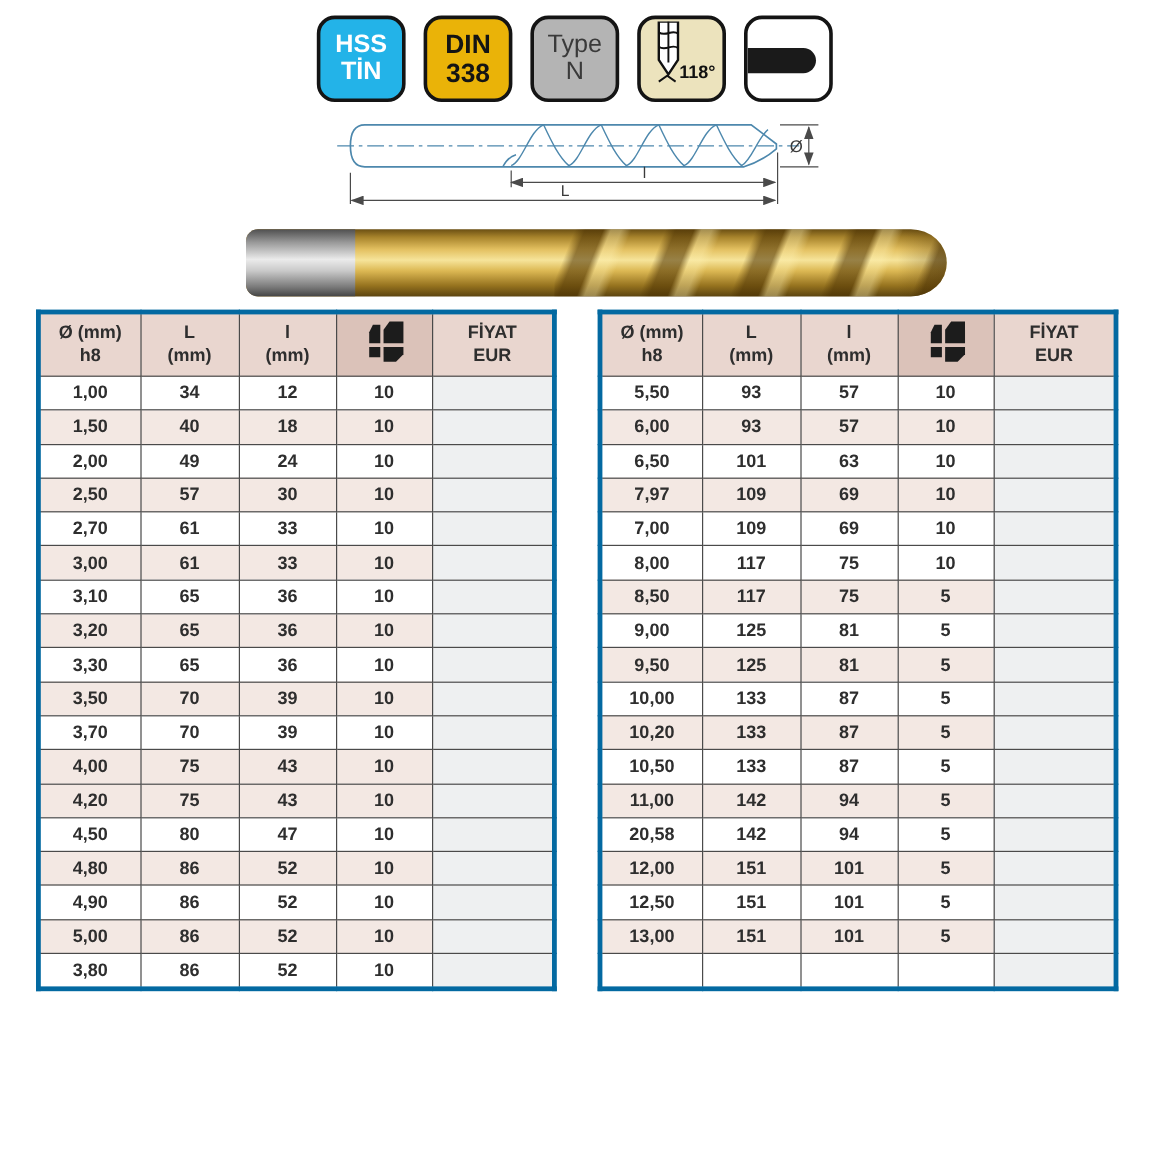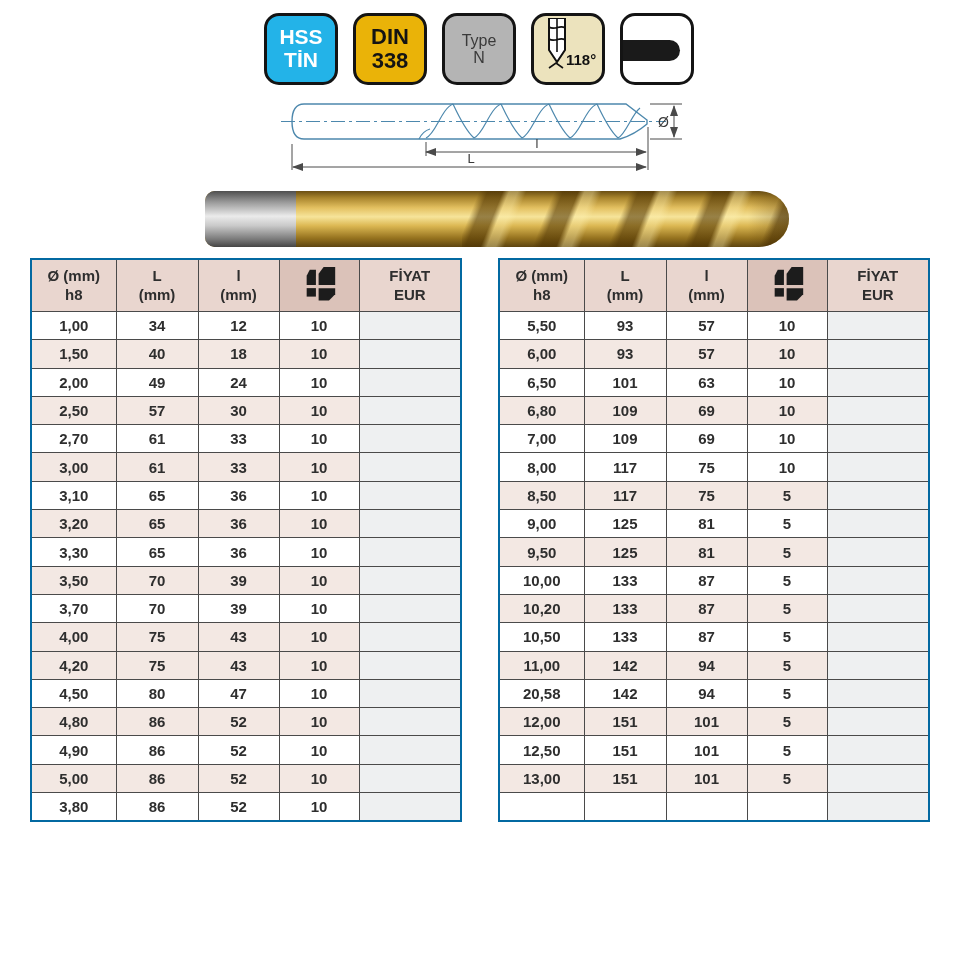--- a/index.html
+++ b/index.html
@@ -9,21 +9,21 @@
   }
   
   .badges{position:absolute;top:13px;left:0;width:958px;display:flex;justify-content:center;gap:15px;}
   .badge{
     width:74px;height:72px;box-sizing:border-box;border:3px solid #141414;border-radius:15px;
     display:flex;flex-direction:column;align-items:center;justify-content:center;
     font-weight:bold;line-height:1.08;position:relative;overflow:hidden;text-align:left;
   }
   .badge-hss{background:#23b3e8;color:#ffffff;font-size:21px;}
   .badge-din{background:#eab308;color:#141414;font-size:22px;}
-  .badge-type{background:#b4b4b4;color:#3a3a3a;font-size:16px;font-weight:normal;}
+  .badge-type{background:#b4b4b4;color:#3a3a3a;font-size:21px;font-weight:normal;}
   .badge-angle{background:#ece3bd;}
   .badge-shank{background:#ffffff;}
   .shank-bar{position:absolute;left:0;top:24px;width:57px;height:21px;background:#1a1a1a;border-radius:0 11px 11px 0;}
   
   .diagram{position:absolute;top:94px;left:276px;}
   
   .photo{position:absolute;left:205px;top:191px;width:584px;height:56px;}
   .photo-body{
     position:absolute;inset:0;overflow:hidden;
     border-radius:10px 30px 30px 10px / 10px 28px 28px 10px;
@@ -37,21 +37,21 @@
   }
   .photo-tipshade{position:absolute;right:0;top:0;width:7%;height:100%;
     background:linear-gradient(90deg,rgba(0,0,0,0),rgba(70,45,5,0.35));}
   .photo-silver{
     position:absolute;left:0;top:0;width:15.5%;height:100%;
     background:linear-gradient(180deg,#4f4f4f 0%,#9a9a9a 20%,#ebebeb 45%,#c9c9c9 62%,#7a7a7a 86%,#454545 100%);
   }
   
   .spec-table{
     position:absolute;top:258px;width:430px;border-collapse:collapse;table-layout:fixed;
-    border:2px solid #0369a1;font-weight:bold;color:#2e2e2e;
+    border:4px solid #0369a1;font-weight:bold;color:#2e2e2e;
   }
   .spec-table.left{left:30px;}
   .spec-table.right{left:498px;}
   .spec-table th,.spec-table td{border:1px solid #4a4a4a;text-align:center;padding:0;}
   .spec-table thead th{background:#e9d6cf;height:51px;font-size:15px;line-height:1.25;}
   .spec-table thead th.icon-col{background:#dbc2b9;}
   .spec-table td{height:27.3px;font-size:15px;background:#ffffff;}
   .spec-table tr.alt td{background:#f3e8e3;}
   .spec-table td.price,.spec-table tr.alt td.price{background:#eef0f1;}
 </style>
@@ -353,21 +353,21 @@
         <td class="price"></td>
       </tr>
       <tr>
         <td>6,50</td>
         <td>101</td>
         <td>63</td>
         <td>10</td>
         <td class="price"></td>
       </tr>
       <tr class="alt">
-        <td>6,80</td>
+        <td>7,97</td>
         <td>109</td>
         <td>69</td>
         <td>10</td>
         <td class="price"></td>
       </tr>
       <tr>
         <td>7,00</td>
         <td>109</td>
         <td>69</td>
         <td>10</td>

